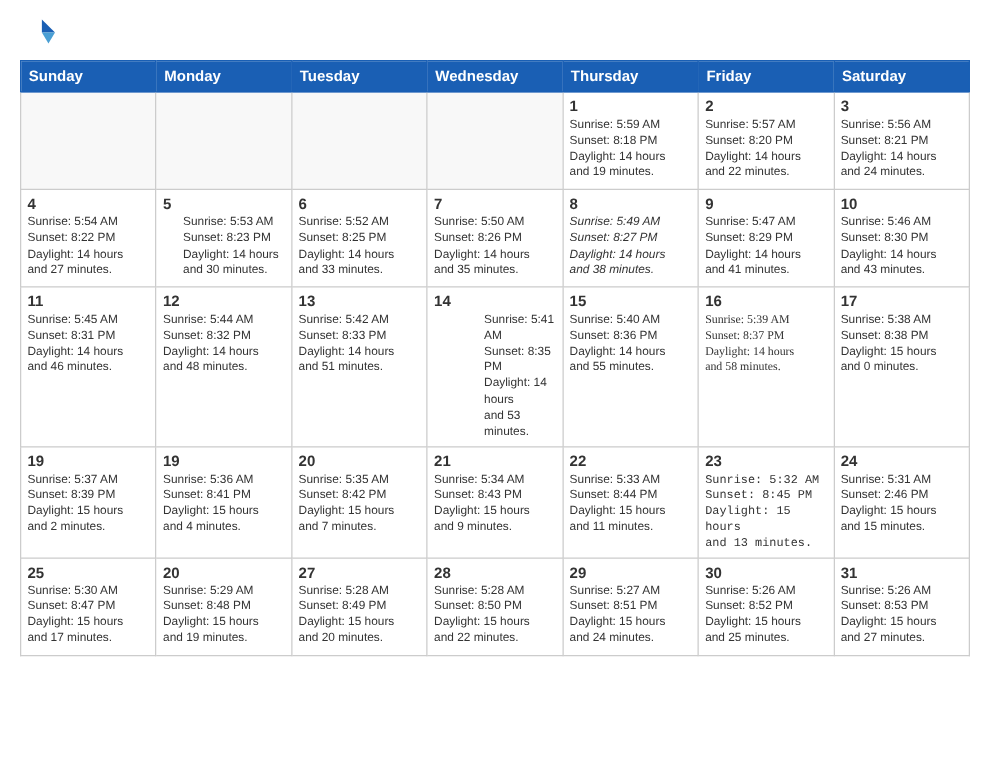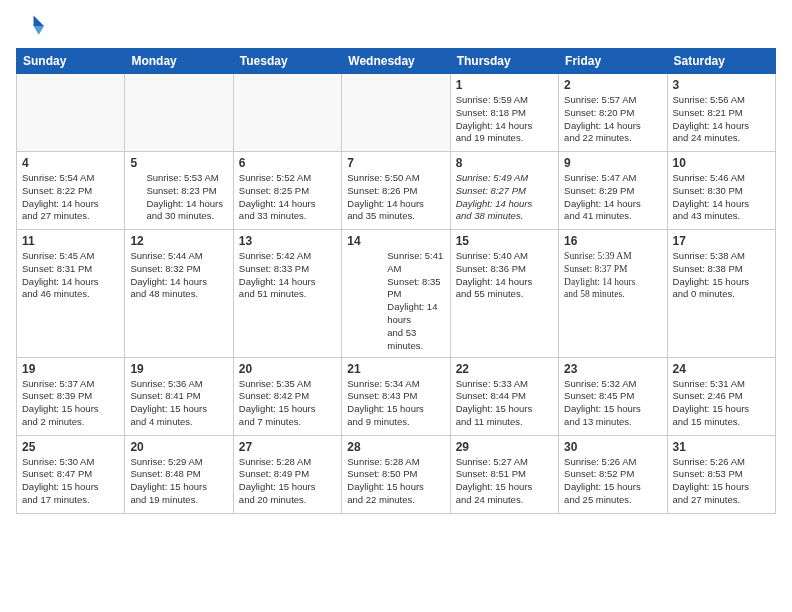--- a/index.html
+++ b/index.html
@@ -292,21 +292,21 @@
           </td>
           <td>
             <div class="day-num">22</div>
             <div class="day-info" style="white-space: pre-line;">Sunrise: 5:33 AM
 Sunset: 8:44 PM
 Daylight: 15 hours
 and 11 minutes.</div>
           </td>
           <td>
             <div class="day-num">23</div>
-            <div class="day-info" style="white-space: pre-line;">Sunrise: 5:32 AM
+            <div class="day-info" style="white-space: pre-line; font-family: Liberation Mono, monospace;">Sunrise: 5:32 AM
 Sunset: 8:45 PM
 Daylight: 15 hours
 and 13 minutes.</div>
           </td>
           <td>
             <div class="day-num">24</div>
             <div class="day-info" style="white-space: pre-line;">Sunrise: 5:31 AM
 Sunset: 2:46 PM
 Daylight: 15 hours
 and 15 minutes.</div>

